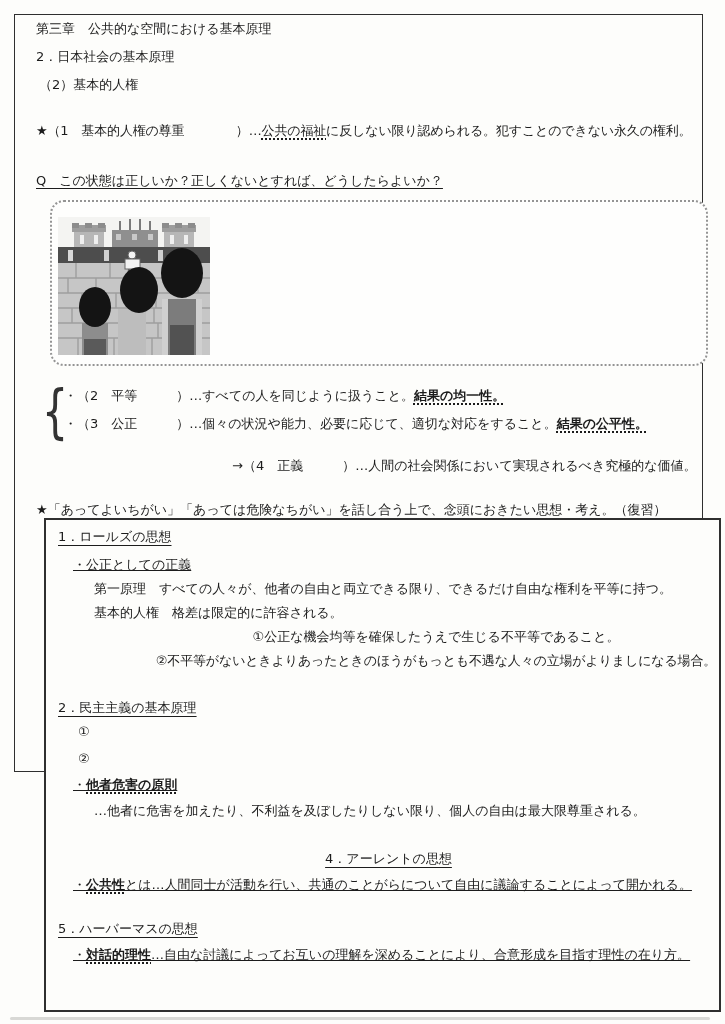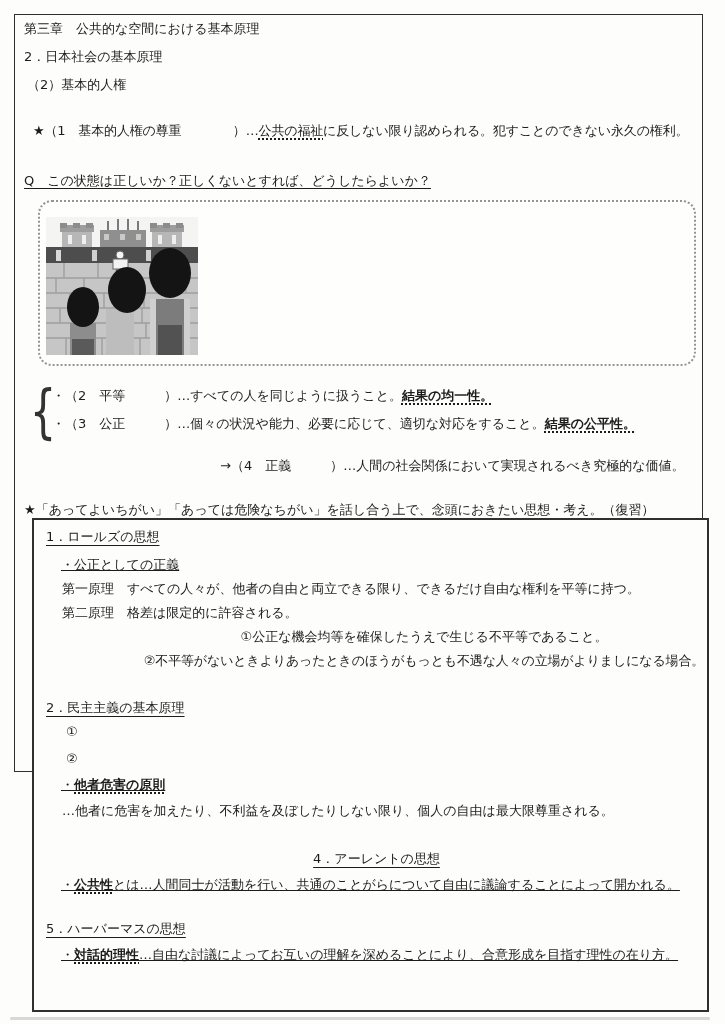--- a/index.html
+++ b/index.html
@@ -10,28 +10,28 @@
     background:#fdfdfb;
     font-family:"DejaVu Sans","Liberation Sans",sans-serif;
     font-size:13px;color:#1c1c1c;
     overflow:hidden;
   }
   .sheet{
     position:absolute;left:14px;top:14px;
     width:689px;height:758px;
     border:1.6px solid #2f2f2f;
     box-sizing:border-box;
-    padding:5px 4px 0 9px;
+    padding:5px 4px 0 21px;
     background:#fdfdfb;
   }
   .line{height:17px;line-height:17px;white-space:nowrap;}
   .b{font-weight:700;}
   .ul{text-decoration:underline;text-decoration-thickness:1px;text-underline-offset:3px;}
   .uldot{text-decoration:underline dotted;text-decoration-thickness:1.5px;text-underline-offset:3px;}
-  .tight{letter-spacing:-0.15px;margin-left:9px;}
+  .tight{letter-spacing:-0.15px;}
 
   
   .l-chapter{margin-top:0;}
   .l-section{margin-top:11px;}
   .l-subsection{margin-top:11px;margin-left:3px;}
   .l-star1{margin-top:29px;}
   .l-question{margin-top:33px;}
 
   .imgbox{
     margin:11px 0 0 14px;
@@ -57,21 +57,21 @@
   .tbox{
     margin:0 0 0 8px;
     width:677px;height:494px;
     border:2px solid #2f2f2f;
     box-sizing:border-box;
     padding:8px 0 0 12px;
     background:#fdfdfb;
   }
   .t-title{text-decoration:underline;text-decoration-thickness:1px;text-underline-offset:4px;margin-top:24px;}
   .ml-bullet{margin-left:15px;text-decoration:underline;}
-  .ml-principle{margin-left:16px;}
+  .ml-principle{margin-left:36px;}
   .ml-cond{margin-left:95px;text-align:center;}
   .ml-circ{margin-left:20px;}
   .mt11{margin-top:11px;} .mt7{margin-top:7px;} .mt9{margin-top:9px;} .mt10{margin-top:10px;}
   .mt30{margin-top:30px;} .mt28{margin-top:28px;} .mt31{margin-top:31px;text-align:center;} .mt27{margin-top:27px;}
 
   .scan-smudge{
     position:absolute;left:10px;bottom:4px;width:700px;height:3px;
     background:#b9b9b6;opacity:.55;border-radius:2px;
   }
 </style>
@@ -193,21 +193,21 @@
     <div class="line l-star2">★「あってよいちがい」「あっては危険なちがい」を話し合う上で、念頭におきたい思想・考え。（復習）</div>
 
     <div class="tbox">
 
       <div class="line"><span class="t-title">1．ロールズの思想</span></div>
       <div class="line mt11 ml-bullet">・公正としての正義</div>
       <div class="line mt7 ml-principle">
         <span>第一原理</span>　<span>すべての人々が、他者の自由と両立できる限り、できるだけ自由な権利を平等に持つ。</span>
       </div>
       <div class="line mt7 ml-principle">
-        <span>第二原理</span>　<span>格差は限定的に許容される。</span>
+        <span>基本的人権</span>　<span>格差は限定的に許容される。</span>
       </div>
       <div class="line mt7 ml-cond">①公正な機会均等を確保したうえで生じる不平等であること。</div>
       <div class="line mt7 ml-cond tight">②不平等がないときよりあったときのほうがもっとも不遇な人々の立場がよりましになる場合。</div>
 
       <div class="line mt30"><span class="t-title">2．民主主義の基本原理</span></div>
       <div class="line mt7 ml-circ">①</div>
       <div class="line mt10 ml-circ">②</div>
 
       <div class="line mt9 ml-bullet">
         <span>・</span><span class="b uldot">他者危害の原則</span>

